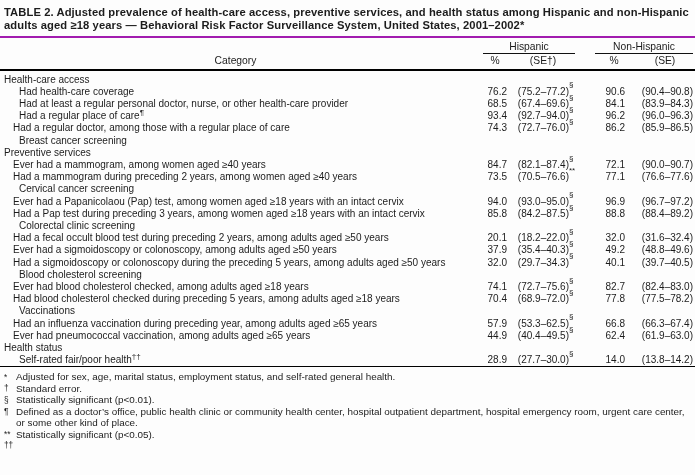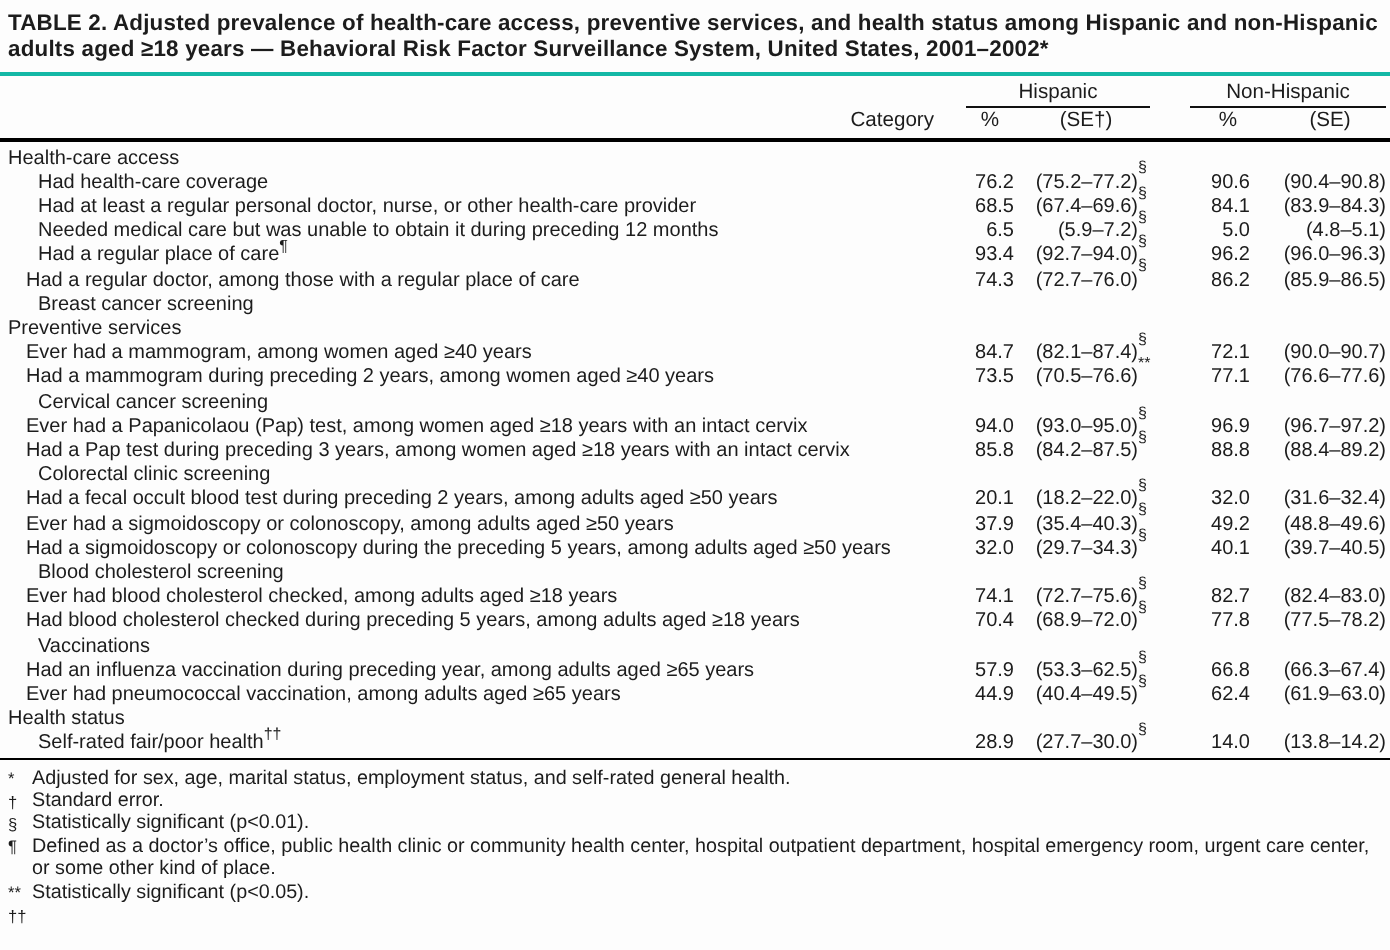--- a/index.html
+++ b/index.html
@@ -11,36 +11,36 @@
   }
   .page { width: 695px; height: 475px; box-sizing: border-box; padding-top: 5px; }
 
   .title {
     font-weight: bold; font-size: 11.2px; line-height: 12.8px;
     padding: 1px 4px 4px 4px; letter-spacing: 0.1px;
   }
 
   table {
     width: 695px; border-collapse: collapse; table-layout: fixed;
-    border-top: 2px solid #14b8a6; border-bottom: 1.5px solid #000;
+    border-top: 2px solid #a21caf; border-bottom: 1.5px solid #000;
   }
   col.c-cat { width: 467px; }
   col.c-hp  { width: 44px; }
   col.c-hse { width: 66px; }
   col.c-np  { width: 52px; }
   col.c-nse { width: 66px; }
 
   thead { border-bottom: 2px solid #000; }
   thead th { font-weight: normal; font-size: 10.3px; padding: 0; }
   .group-row th { padding-top: 3px; vertical-align: bottom; }
   .gu { border-bottom: 1px solid #111; padding-bottom: 1px; text-align: center; }
   th.g-h .gu { margin: 0 2px 0 16px; }
   th.g-n .gu { margin: 0 2px 0 18px; }
   .sub-row th { vertical-align: bottom; }
-  th.s-cat { text-align: right; padding: 0 0 3px 4px; }
+  th.s-cat { text-align: center; padding: 0 0 3px 4px; }
   th.s-hp  { text-align: center; padding: 1px 4px 3px 16px; }
   th.s-hse { text-align: center; padding: 1px 8px 3px 6px; }
   th.s-np  { text-align: center; padding: 1px 4px 3px 26px; }
   th.s-nse { text-align: center; padding: 1px 2px 3px 8px; }
 
   tbody td { font-size: 10px; line-height: 12.2px; padding: 0; vertical-align: bottom; }
   tbody tr:first-child td { padding-top: 3px; }
   td.cat  { text-align: left; }
   td.lvl0 { padding-left: 4px; margin-top: 33px; }
   td.lvl1 { padding-left: 24px; text-indent: -5px; }
@@ -112,27 +112,20 @@
           <td class="num nse">(90.4–90.8)</td>
         </tr>
         <tr>
           <td class="cat lvl1">Had at least a regular personal doctor, nurse, or other health-care provider</td>
           <td class="num hp">68.5</td>
           <td class="num hse">(67.4–69.6)<sup class="mark">§</sup></td>
           <td class="num np">84.1</td>
           <td class="num nse">(83.9–84.3)</td>
         </tr>
         <tr>
-          <td class="cat lvl1">Needed medical care but was unable to obtain it during preceding 12 months</td>
-          <td class="num hp">6.5</td>
-          <td class="num hse">(5.9–7.2)<sup class="mark">§</sup></td>
-          <td class="num np">5.0</td>
-          <td class="num nse">(4.8–5.1)</td>
-        </tr>
-        <tr>
           <td class="cat lvl1">Had a regular place of care<sup class="lm">¶</sup></td>
           <td class="num hp">93.4</td>
           <td class="num hse">(92.7–94.0)<sup class="mark">§</sup></td>
           <td class="num np">96.2</td>
           <td class="num nse">(96.0–96.3)</td>
         </tr>
         <tr>
           <td class="cat lvl2">Had a regular doctor, among those with a regular place of care</td>
           <td class="num hp">74.3</td>
           <td class="num hse">(72.7–76.0)<sup class="mark">§</sup></td>

